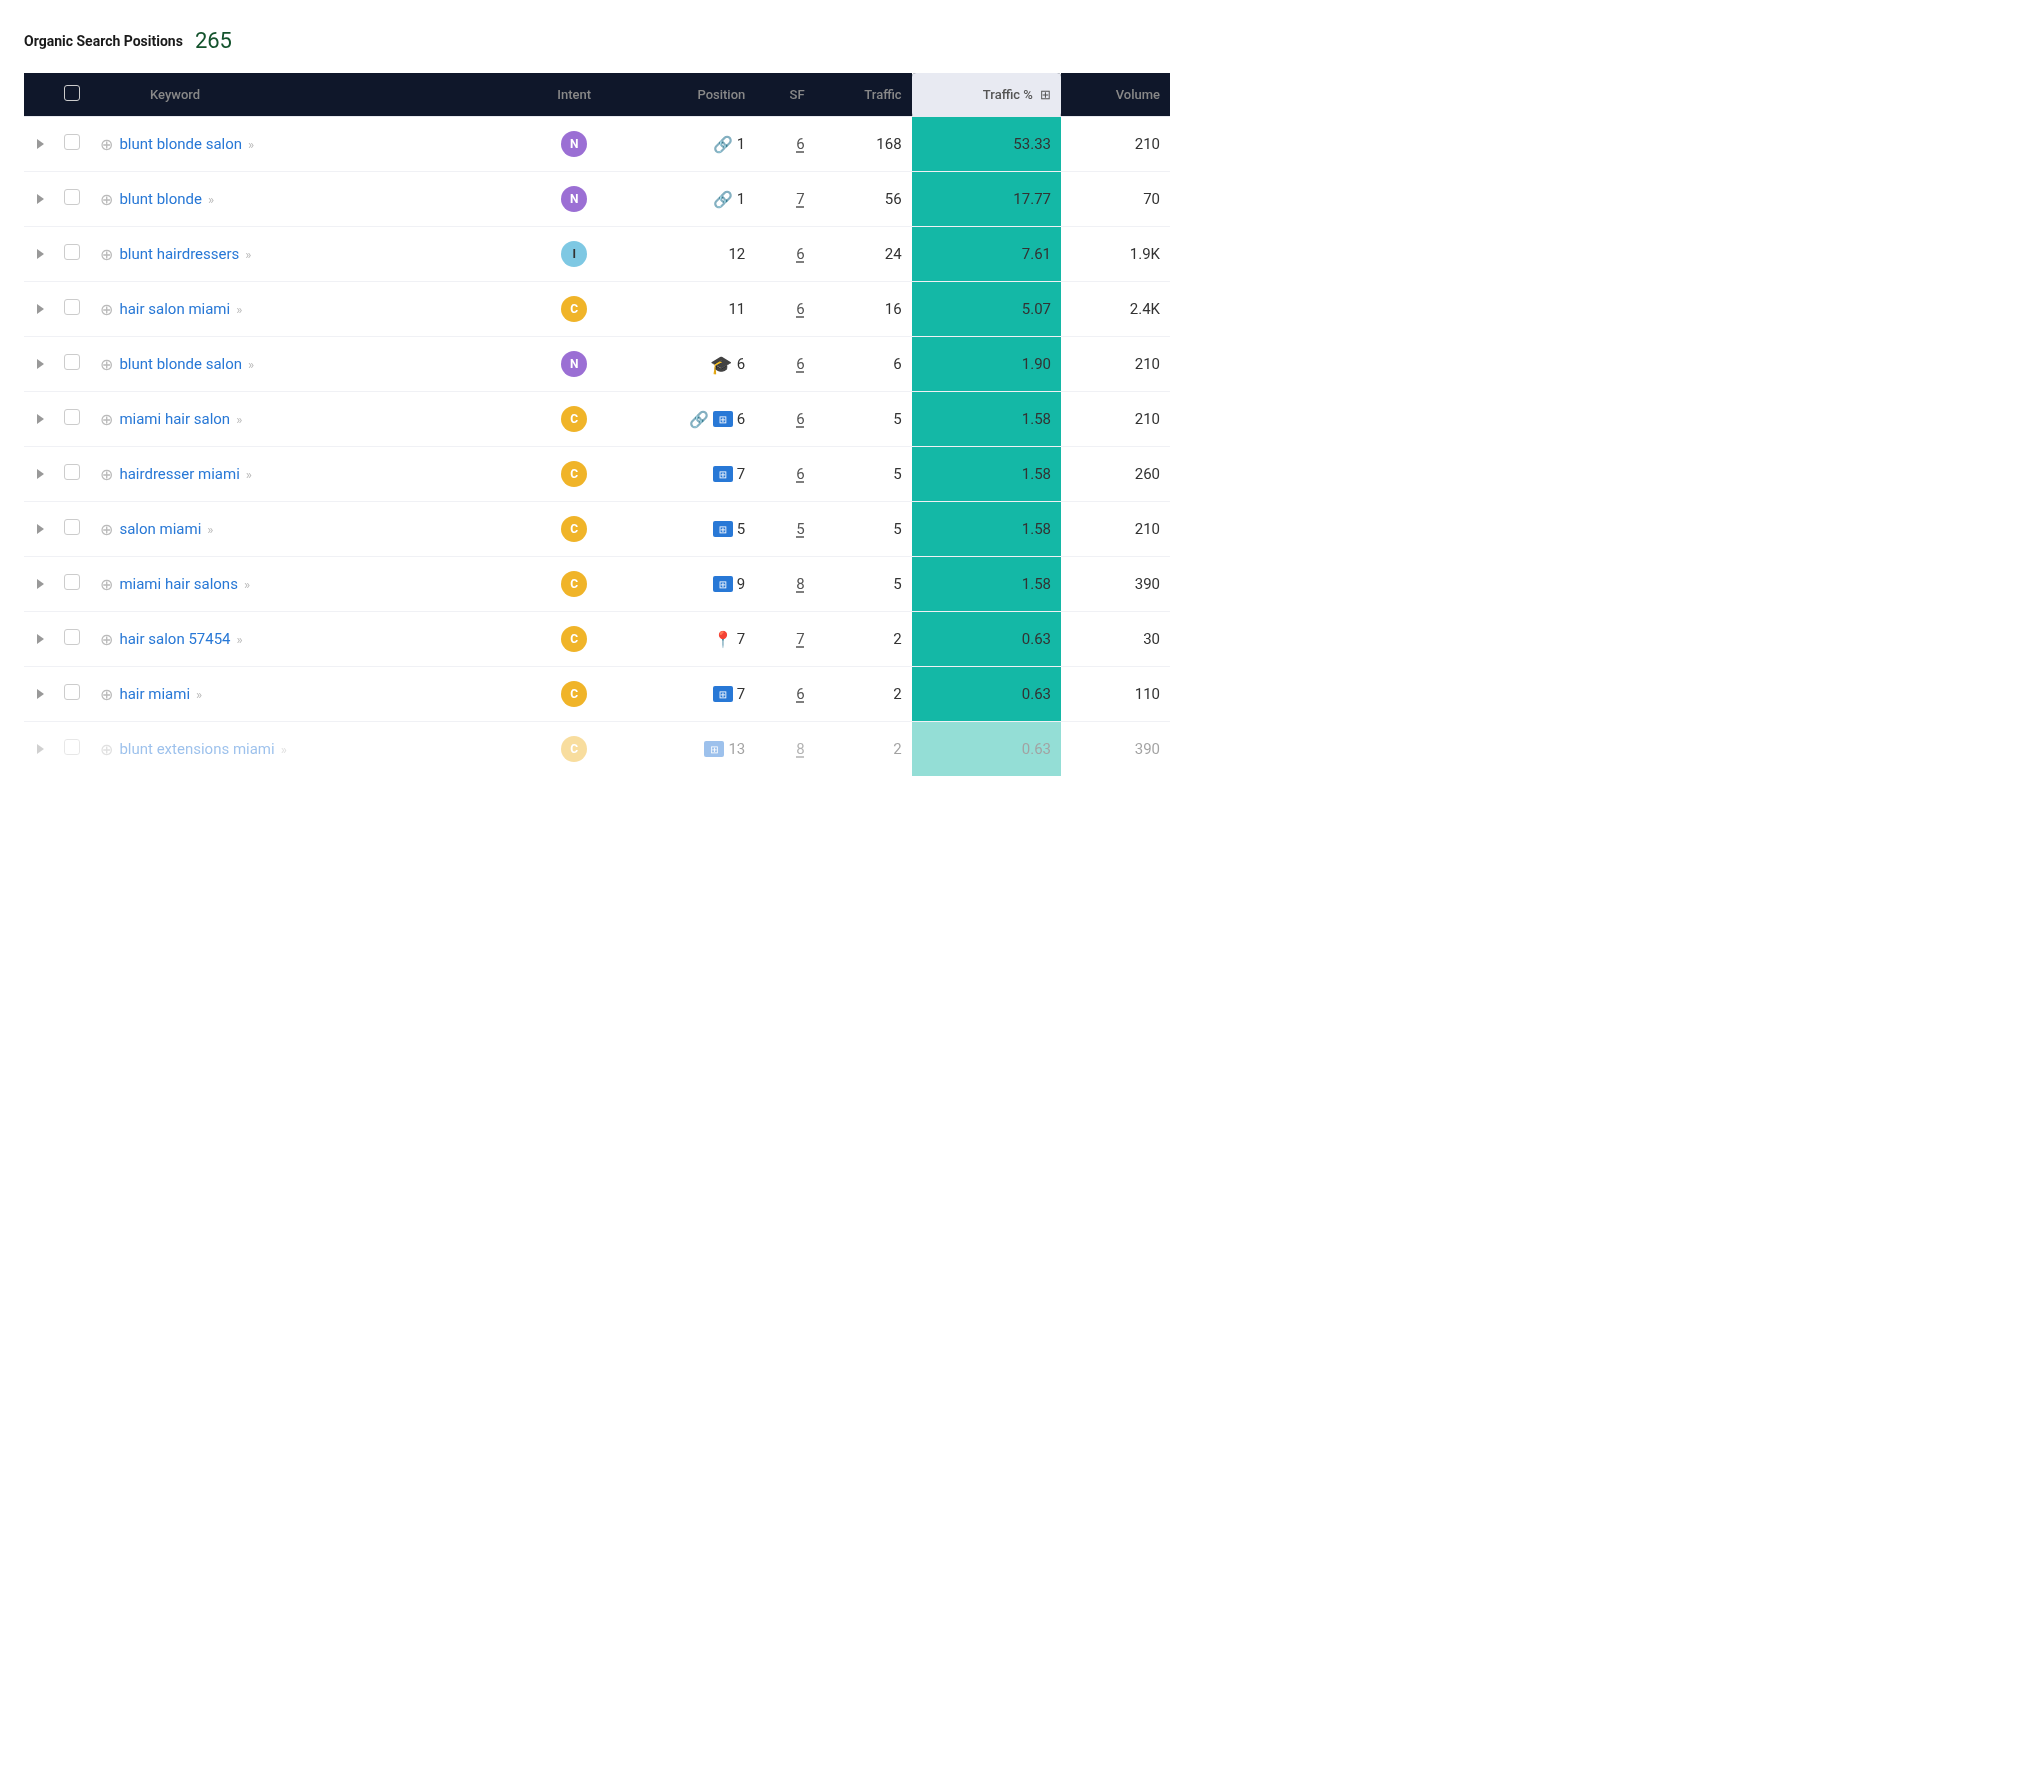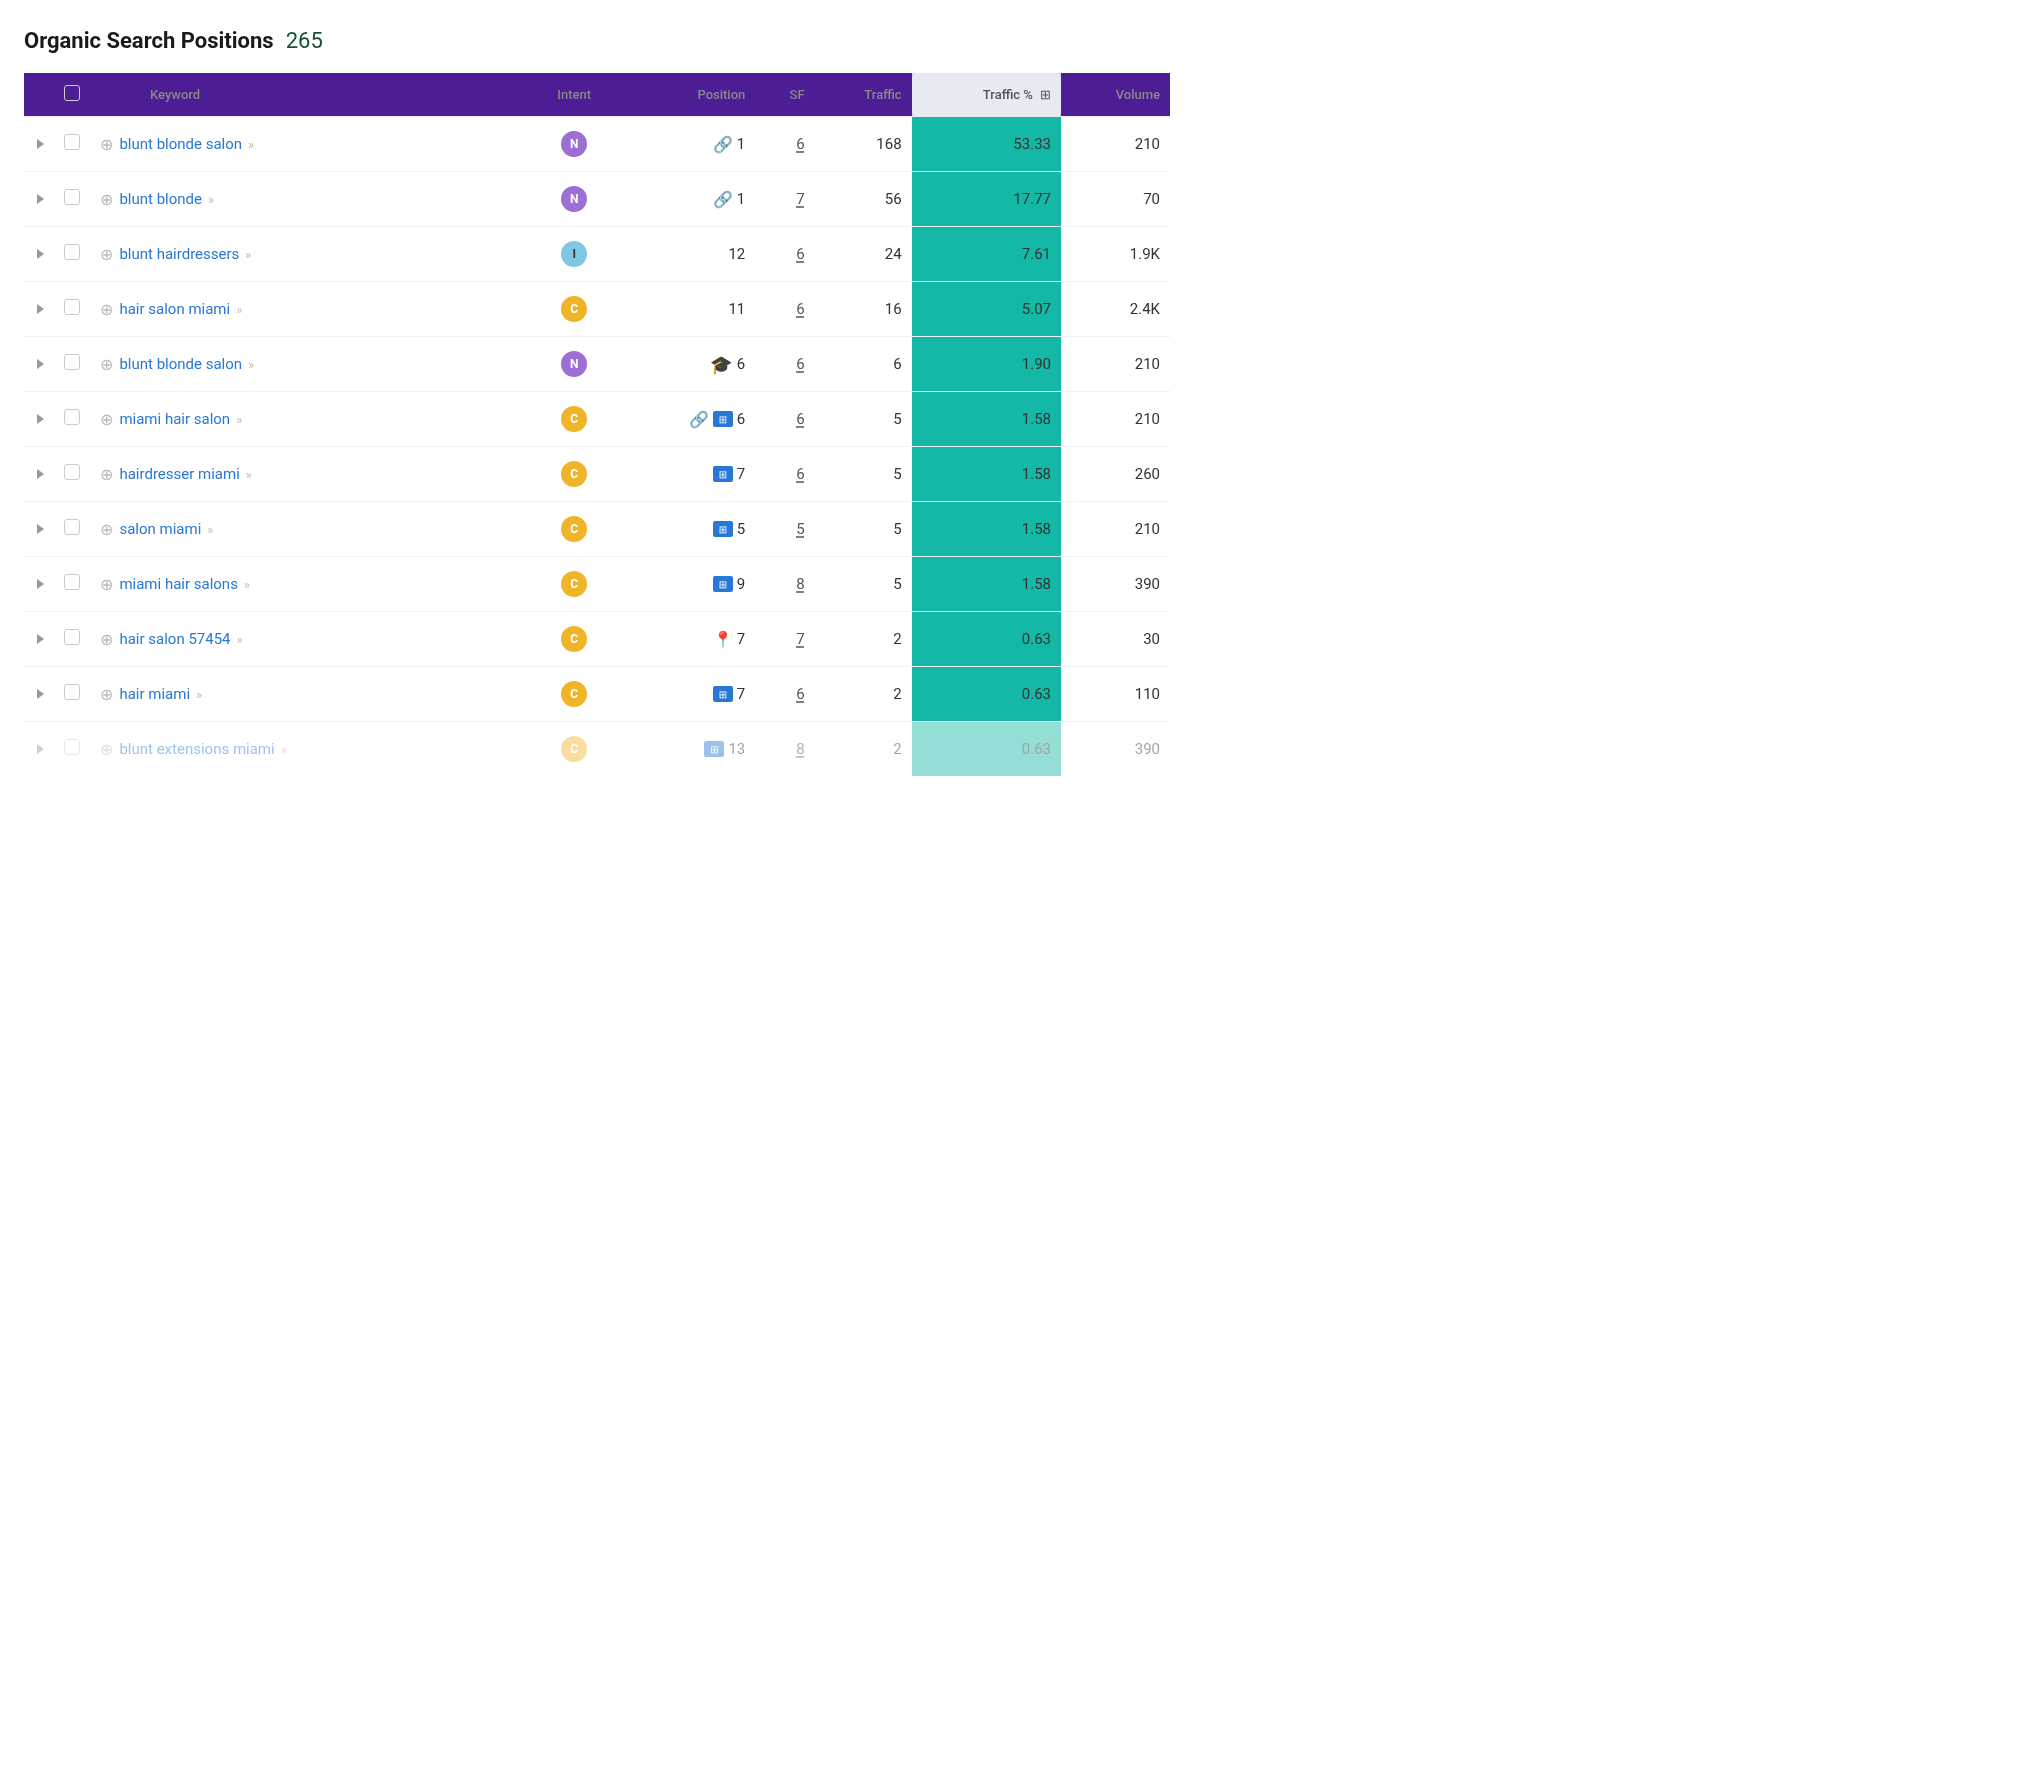--- a/index.html
+++ b/index.html
@@ -13,35 +13,35 @@
       padding: 28px 24px 12px;
       max-width: 1194px;
     }
     .page-header {
       display: flex;
       align-items: center;
       gap: 12px;
       margin-bottom: 20px;
     }
     .page-title {
-      font-size: 22px;
+      font-size: 14px;
       font-weight: 700;
       color: #1a1a1a;
     }
     .page-count {
       font-size: 22px;
       font-weight: 400;
       color: #14532d;
     }
     .table-wrapper {
       width: 100%;
       border-collapse: collapse;
     }
     .table-wrapper thead tr {
-      background: #4c1d95;
+      background: #0f172a;
       border-bottom: 1px solid #e8eaf0;
     }
     .table-wrapper thead th {
       padding: 12px 10px;
       font-size: 13px;
       font-weight: 500;
       color: #888;
       text-align: right;
       white-space: nowrap;
     }

